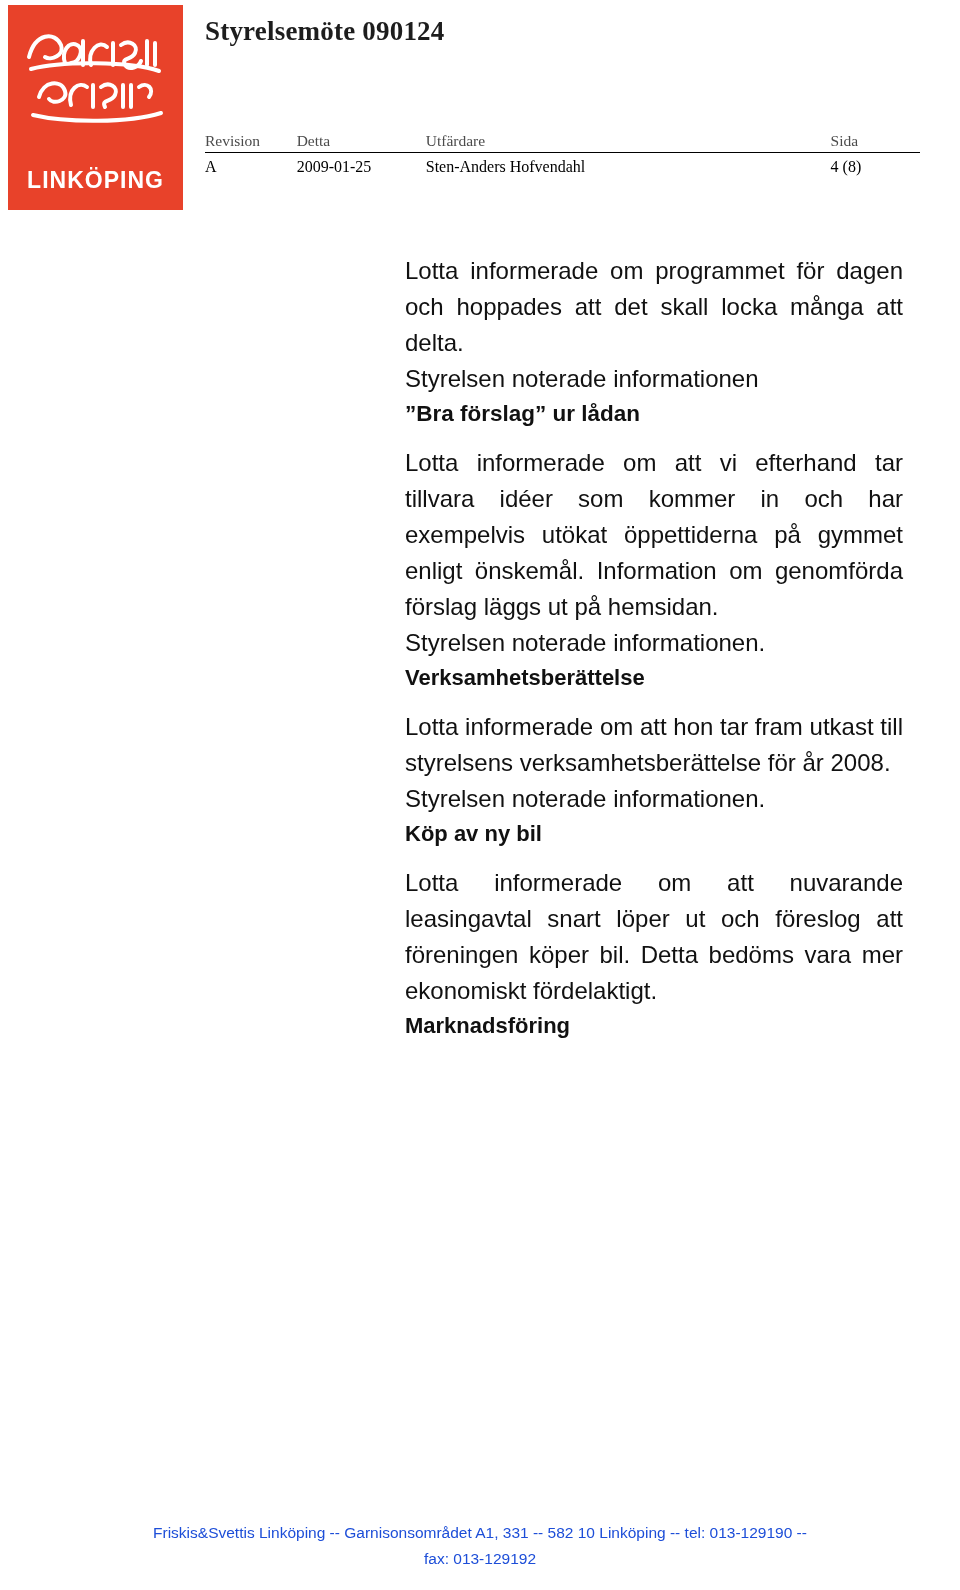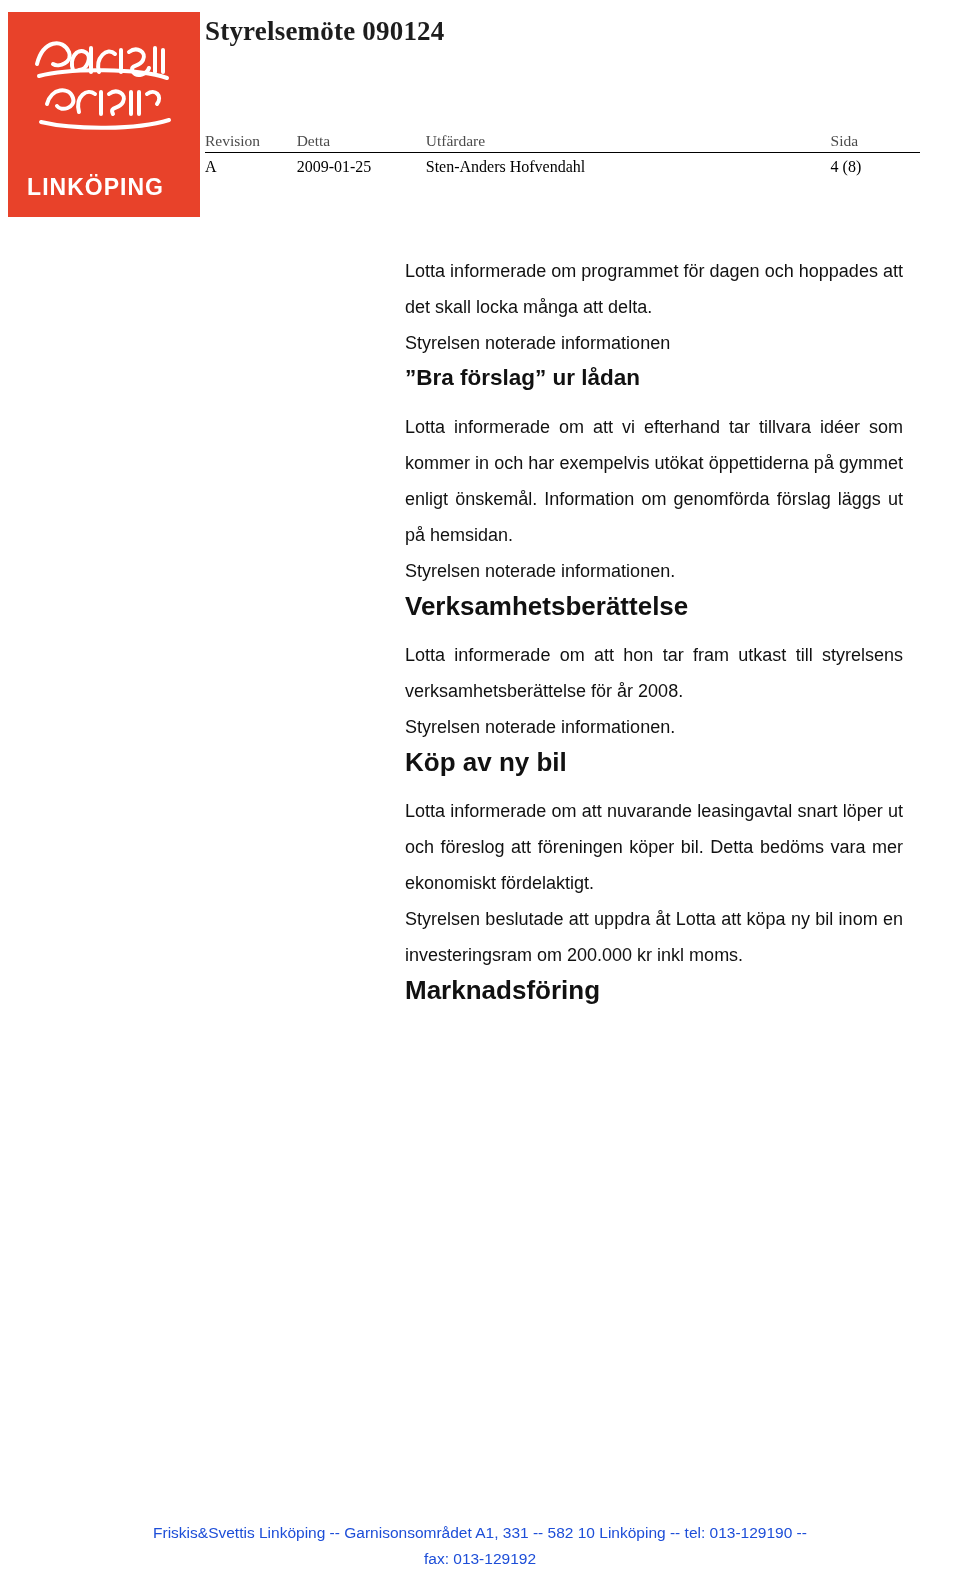--- a/index.html
+++ b/index.html
@@ -17,22 +17,22 @@
   }
 
   
   .header {
     position: relative;
     height: 210px;
   }
   .logo-block {
     position: absolute;
     left: 8px;
-    top: 12px;
-    width: 192px;
+    top: 5px;
+    width: 175px;
     height: 205px;
     background: #e8422a;
     display: flex;
     flex-direction: column;
     align-items: center;
     justify-content: flex-start;
   }
   .logo-script {
     margin-top: 18px;
     width: 150px;
@@ -93,28 +93,28 @@
 
   
   .content {
     position: absolute;
     left: 405px;
     top: 253px;
     width: 515px;
   }
   .content p {
     margin: 0 17px 0 0;
-    font-size: 18px;
+    font-size: 24px;
     line-height: 36px;
     text-align: justify;
     color: #111;
   }
   .p-gap-md { margin-bottom: 28px; }
   .heading {
-    font-size: 26px;
+    font-size: 22px;
     font-weight: bold;
     color: #111;
     margin: 0 0 14px 0;
     line-height: 34px;
   }
   .heading-quote { font-size: 22.5px; }
   .nowrap-just { text-align: justify; text-align-last: left; }
 
   
   .footer {
@@ -200,21 +200,20 @@
   <div class="heading">Verksamhetsberättelse</div>
 
   <p class="p-gap-md">Lotta informerade om att hon tar fram utkast till styrelsens verksamhetsberättelse för år 2008.</p>
 
   <p class="p-gap-md nowrap-just">Styrelsen noterade informationen.</p>
 
   <div class="heading">Köp av ny bil</div>
 
   <p class="p-gap-md">Lotta informerade om att nuvarande leasingavtal snart löper ut och föreslog att föreningen köper bil. Detta bedöms vara mer ekonomiskt fördelaktigt.</p>
 
-  <p class="p-gap-md">Styrelsen beslutade att uppdra åt Lotta att köpa ny bil inom en investeringsram om 200.000 kr inkl moms.</p>
 
   <div class="heading">Marknadsföring</div>
 </div>
 
 <div class="footer">
   <div>Friskis&amp;Svettis Linköping  --  Garnisonsområdet A1, 331  --  582 10 Linköping  --  tel: 013-129190  --</div>
   <div class="line2">fax: 013-129192</div>
 </div>
 
 </body></html>

